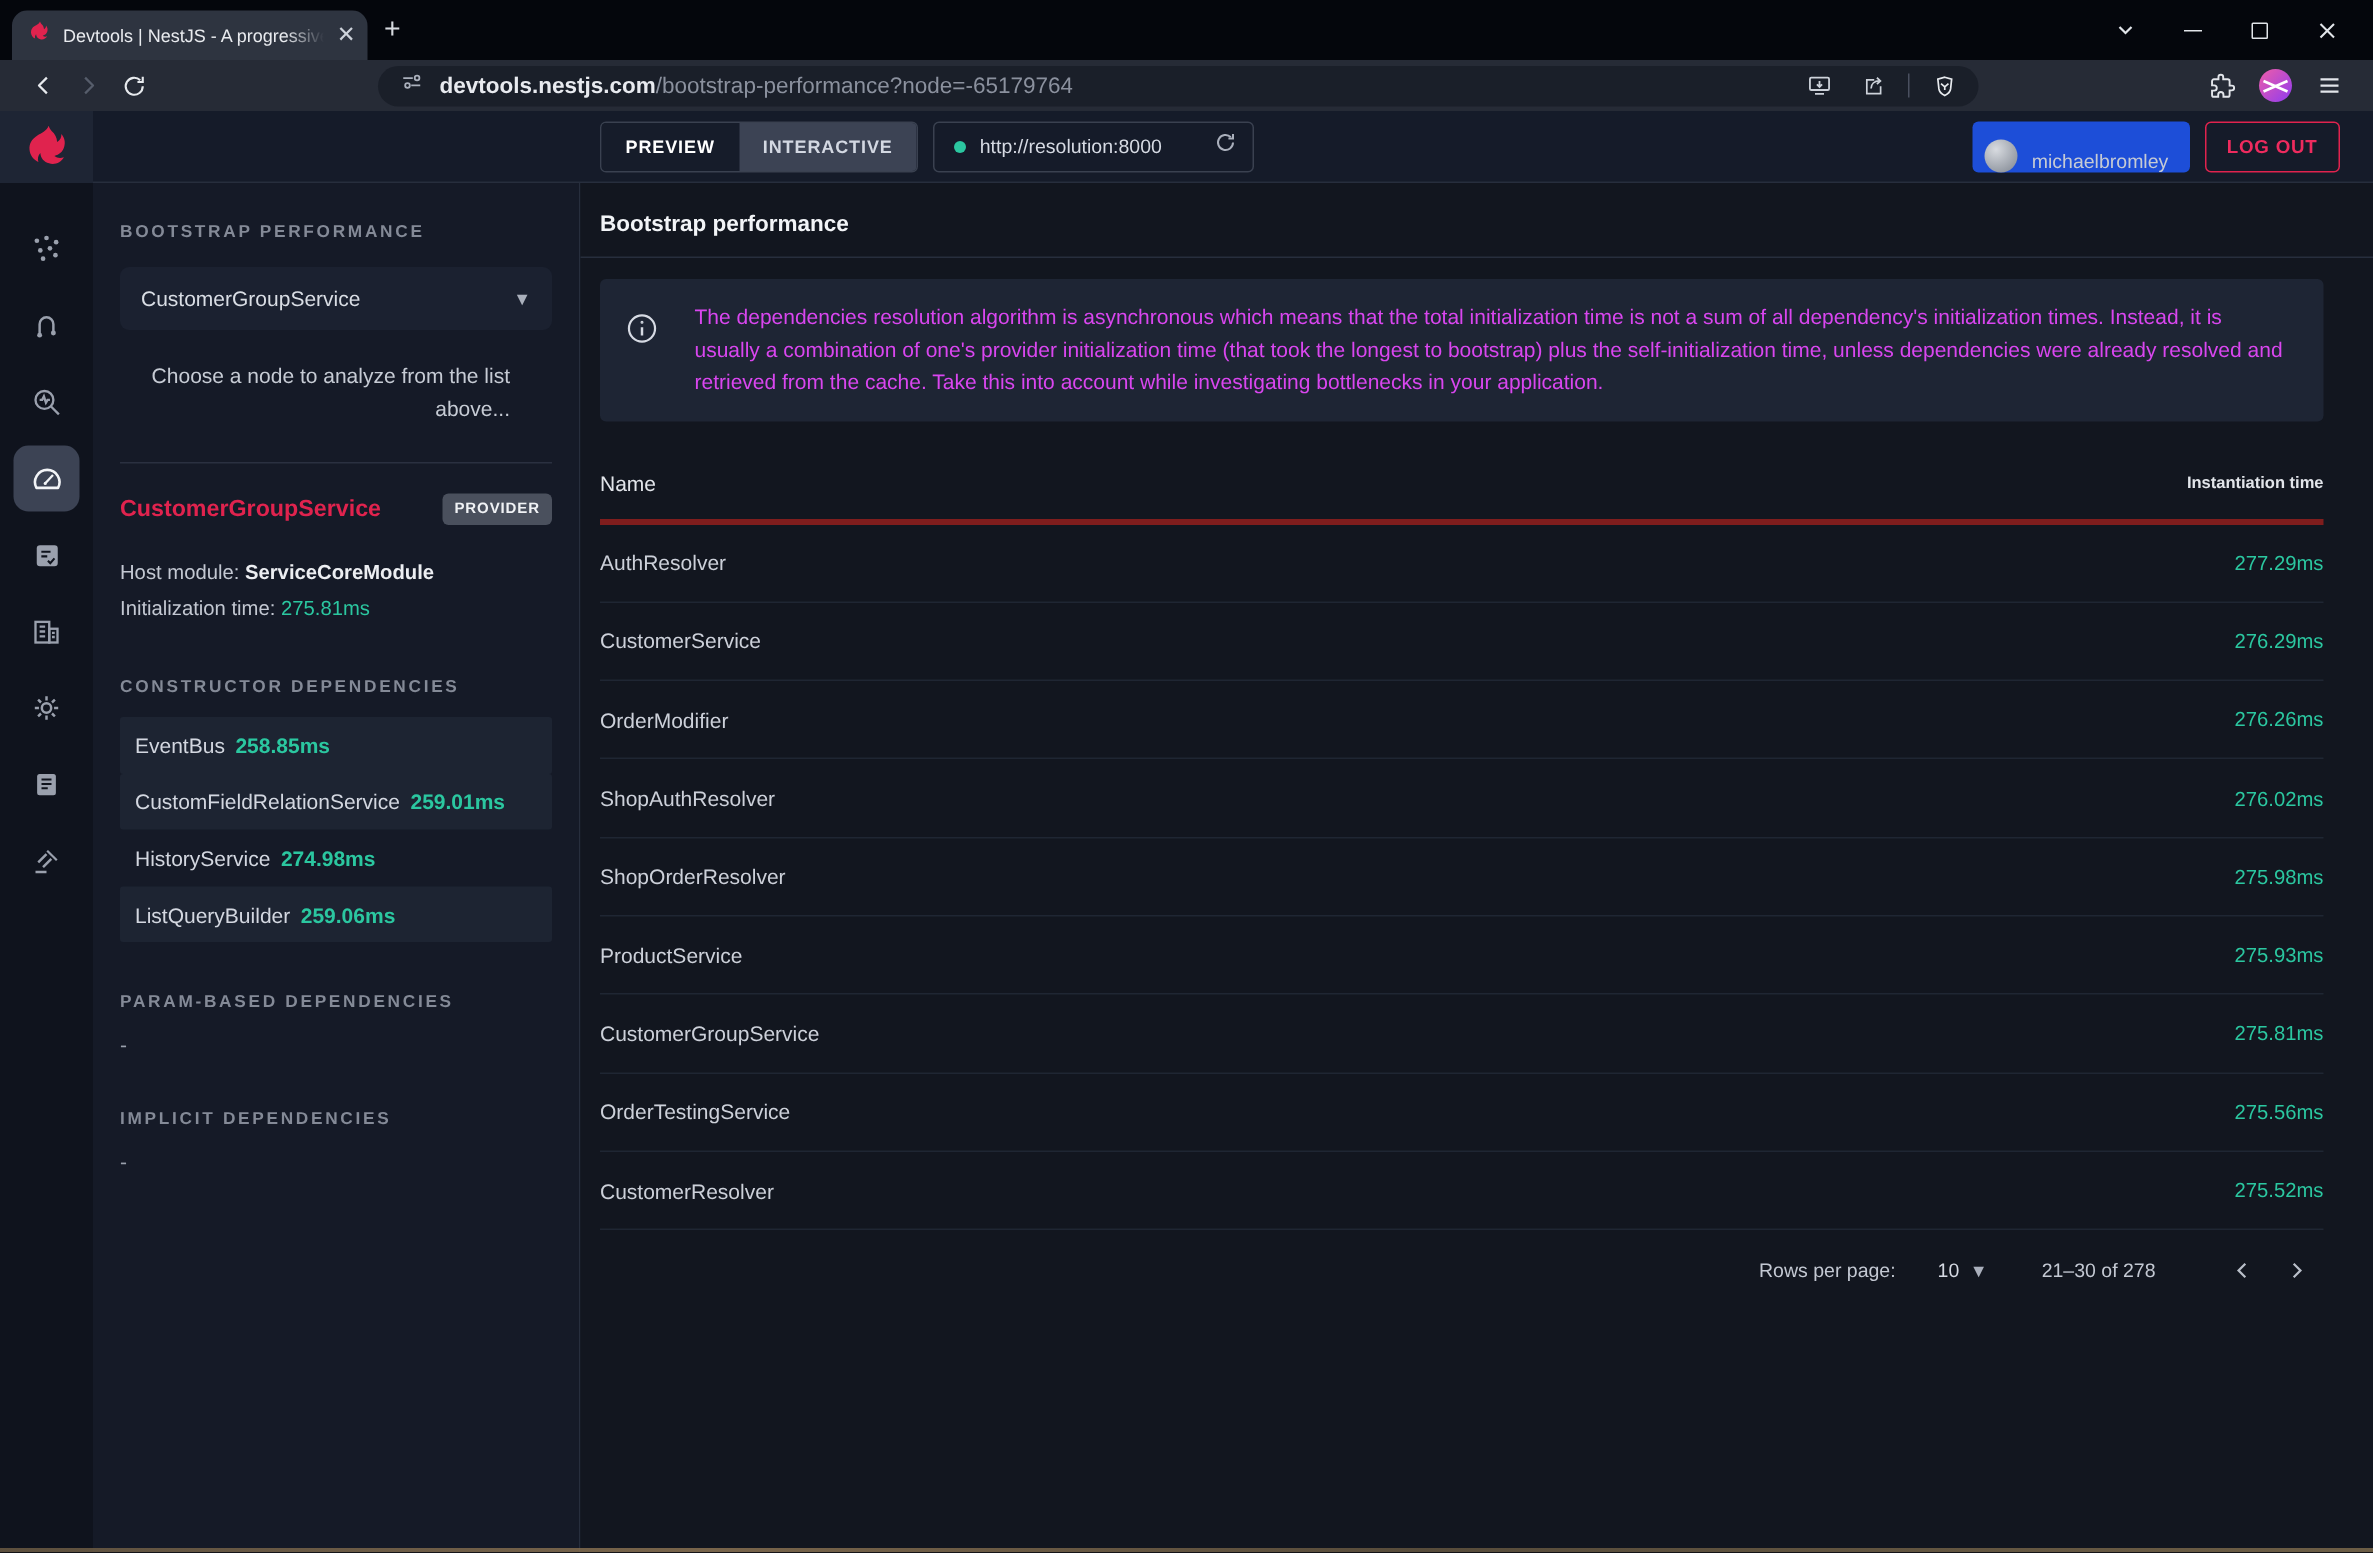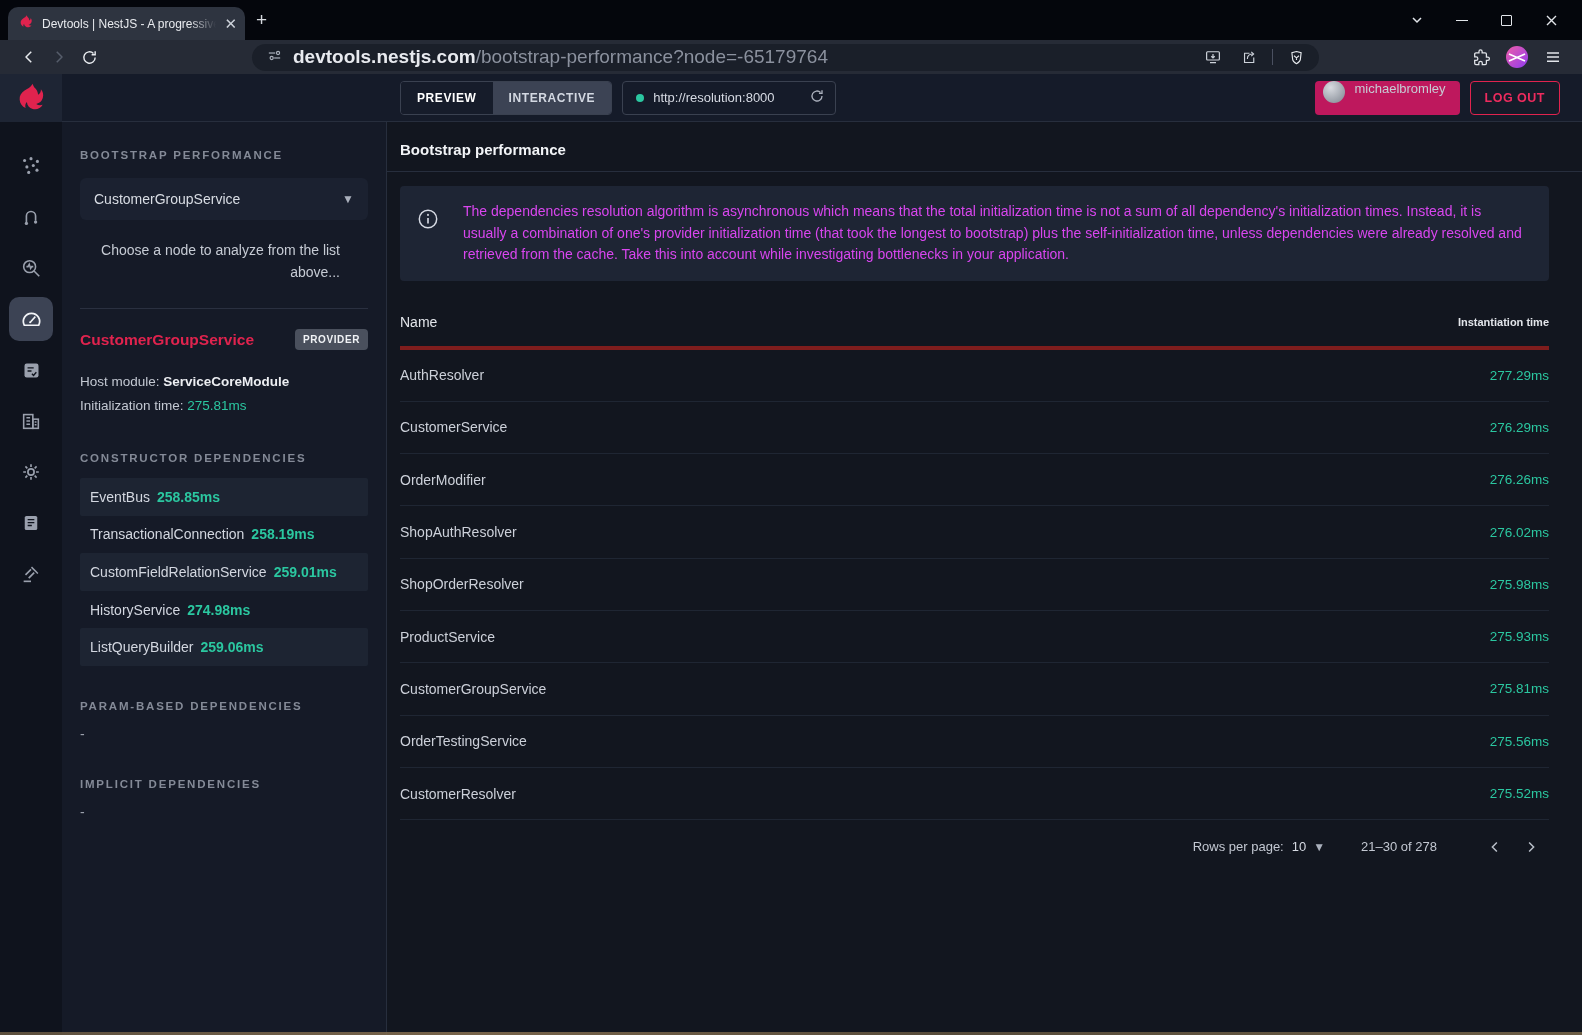--- a/index.html
+++ b/index.html
@@ -19,41 +19,41 @@
   .wincontrols { position:absolute; right:8px; top:0; height:40px; display:flex; align-items:center; }
   .winbtn { width:45px; height:40px; display:flex; align-items:center; justify-content:center; color:#e2e5ea; }
   .win-max { width:11px; height:11px; border:1.5px solid #e2e5ea; border-radius:1px; }
   .win-min { width:12px; height:0; border-top:1.5px solid #e2e5ea; }
 
   
   .toolbar { height:34px; background:#262b36; display:flex; align-items:center; padding:0 14px; }
   .nav-ico { width:30px; height:28px; display:flex; align-items:center; justify-content:center; }
   .urlbar { margin-left:148px; width:1067px; height:27px; background:#1a1f29; border-radius:14px;
             display:flex; align-items:center; padding:0 10px 0 14px; gap:10px; }
-  .url-text { font-size:19px; white-space:nowrap; overflow:hidden; }
+  .url-text { font-size:15px; white-space:nowrap; overflow:hidden; }
   .url-host { color:#e8eaef; font-weight:bold; }
   .url-path { color:#8b919e; }
   .urlbar .spacer { flex:1; }
   .url-ico { width:26px; height:24px; display:flex; align-items:center; justify-content:center; }
   .url-divider { width:1px; height:16px; background:#4a5060; }
   .toolbar-right { margin-left:auto; display:flex; align-items:center; gap:6px; }
   .tb-ico { width:30px; height:28px; display:flex; align-items:center; justify-content:center; }
 
   
   .app-header { height:48px; background:#151b29; display:flex; align-items:center; border-bottom:1px solid #272e3d; }
   .logo-block { width:62px; height:48px; background:#1e2534; display:flex; align-items:center; justify-content:center; flex:none; }
   .seg { margin-left:338px; display:flex; height:34px; border:1px solid #3a4150; border-radius:4px; overflow:hidden; }
   .seg-btn { padding:0 16px; display:flex; align-items:center; font-size:12px; letter-spacing:.6px; font-weight:bold; }
   .seg-btn.inactive { color:#ffffff; background:#161c2a; }
   .seg-btn.active { color:#d3d8e2; background:#3c4354; }
   .target-box { margin-left:10px; width:214px; height:34px; border:1px solid #3a4150; border-radius:4px;
                 display:flex; align-items:center; gap:9px; padding:0 10px 0 13px; }
   .green-dot { width:8px; height:8px; border-radius:50%; background:#2bc7a0; flex:none; }
   .target-url { font-size:13px; color:#d6dae3; flex:1; white-space:nowrap; }
-  .user-chip { margin-left:auto; height:34px; background:#be185d; border-radius:4px; display:flex; align-items:flex-start; gap:10px; padding:0 14px 0 8px; }
+  .user-chip { margin-left:auto; height:34px; background:#1d4ed8; border-radius:4px; display:flex; align-items:flex-end; gap:10px; padding:0 14px 0 8px; }
   .user-avatar { width:22px; height:22px; border-radius:50%; background:radial-gradient(circle at 35% 30%, #d8dbe0, #7d848f); }
   .user-name { font-size:13px; color:#c6cbd4; }
   .logout-btn { margin:0 22px 0 10px; height:34px; padding:0 14px; display:flex; align-items:center;
                 border:1.5px solid #e0234e; border-radius:4px; color:#ee2b5e; font-size:12.5px; font-weight:bold; letter-spacing:.5px; }
 
   
   .app-body { display:flex; height:913px; }
 
   .rail { width:62px; background:#0f131d; padding-top:22px; display:flex; flex-direction:column; align-items:center; flex:none; }
   .rail-item { width:44px; height:44px; margin-bottom:7px; display:flex; align-items:center; justify-content:center; border-radius:10px; }
@@ -88,21 +88,21 @@
   .info-ico { flex:none; margin-top:7px; }
   .info-text { color:#d946ef; font-size:14px; line-height:21.5px; }
   .thead { margin-top:17px; height:52px; display:flex; align-items:center; justify-content:space-between;
            border-bottom:4px solid #7f1d1d; }
   .th-name { color:#e2e5ea; font-size:14px; font-weight:500; }
   .th-time { color:#e2e5ea; font-size:11px; font-weight:bold; }
   .trow { height:52.3px; display:flex; align-items:center; justify-content:space-between; border-bottom:1px solid #1f2633; }
   .td-name { color:#ccd0d9; font-size:14px; }
   .td-time { color:#2bc7a0; font-size:13.5px; font-weight:500; }
   .pagination { height:53px; display:flex; align-items:center; justify-content:flex-end; color:#c3c8d2; font-size:13px; }
-  .pp-label { margin-right:8px;text-align:right; }
+  .pp-label { margin-right:28px;text-align:right; }
   .pp-value { display:flex; align-items:center; gap:7px; margin-right:36px; color:#d6dae3; }
   .pp-range { margin-right:40px; }
   .pg-btn { width:36px; height:36px; display:flex; align-items:center; justify-content:center; }
 
   .bottom-edge { position:absolute; left:0; right:0; bottom:0; height:3px;
                  background:linear-gradient(90deg,#6a5a43,#8a7252 30%,#63553f 60%,#7c6a4c); opacity:.85; }
 </style>
 </head>
 <body>
 
@@ -337,24 +337,20 @@
         <div><span>Initialization time:</span>
           <span class="teal">275.81ms</span></div>
       </div>
 
       <div class="sec-title mt34">CONSTRUCTOR DEPENDENCIES</div>
       <div class="dep-list">
         <div class="dep-item alt">
           <span>EventBus</span>
           <span class="teal dep-time">258.85ms</span>
         </div>
-        <div class="dep-item">
-          <span>TransactionalConnection</span>
-          <span class="teal dep-time">258.19ms</span>
-        </div>
         <div class="dep-item alt">
           <span>CustomFieldRelationService</span>
           <span class="teal dep-time">259.01ms</span>
         </div>
         <div class="dep-item">
           <span>HistoryService</span>
           <span class="teal dep-time">274.98ms</span>
         </div>
         <div class="dep-item alt">
           <span>ListQueryBuilder</span>

